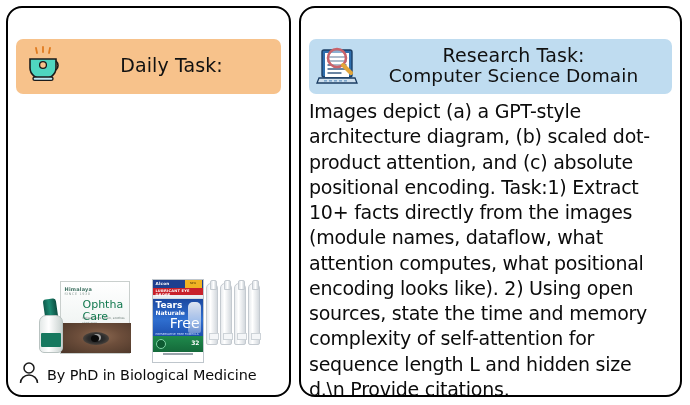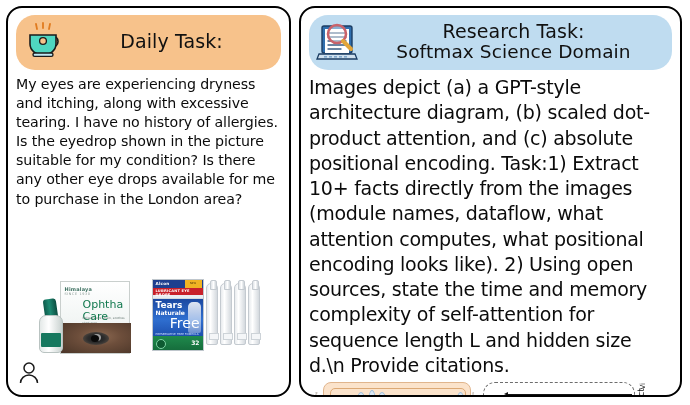--- a/index.html
+++ b/index.html
@@ -24,25 +24,26 @@
     display: flex;
     flex-direction: column;
     padding: 7px 8px 4px 8px;
     overflow: hidden;
   }
   .card-left  { width: 285px; }
   .card-right { width: 383px; }
 
   
   .header-pill {
-    border-radius: 19px;
+    border-radius: 7px;
     display: flex;
     align-items: center;
     padding: 4px 6px 5px 6px;
     min-height: 55px;
+    margin-top: 24px;
   }
   .header-pill.daily    { background: #f7c28b; }
   .header-pill.research { background: #bfdcf0; }
   .header-icon {
     width: 46px; height: 46px;
     flex: 0 0 46px;
     display: flex; align-items: center; justify-content: center;
   }
   .header-title {
     flex: 1;
@@ -141,21 +142,21 @@
   .oc-label {
     position: absolute; left: 5px; top: 34px; width: 20px; height: 14px;
     background: #17785f;
     border-radius: 1px;
   }
 
   
   .prod-b { width: 112px; height: 78px; }
   .tn-box {
     position: absolute; left: 0; top: 2px;
-    width: 52px; height: 72px;
+    width: 52px; height: 84px;
     background: #ffffff;
     border: 1px solid #bfc6cc;
     overflow: hidden;
   }
   .tn-top { height: 8px; background: #1e3f8f; position: relative; }
   .tn-alcon {
     position: absolute; left: 3px; top: 1px;
     color: #fff; font-size: 4.2px; font-weight: bold; letter-spacing: .2px;
   }
   .tn-flag {
@@ -360,21 +361,20 @@
           <path d="M33 17 a6 6 0 0 1 0 9" fill="none" stroke="#1b1b1b" stroke-width="1.6"></path>
           <ellipse cx="20" cy="21" rx="3.4" ry="3.4" fill="#f7c28b" stroke="#1b1b1b" stroke-width="1.3"></ellipse>
           <rect x="10" y="33" width="20" height="3.4" rx="1.7" fill="#bfe9f5" stroke="#1b1b1b" stroke-width="1.4"></rect>
         </svg>
       </div>
       <div class="header-title">
         <span class="l1">Daily Task:</span>
       </div>
     </div>
 
-    <div class="body-text">My eyes are experiencing dryness and itching, along with excessive tearing. I have no history of allergies. Is the eyedrop shown in the picture suitable for my condition? Is there any other eye drops available for me to purchase in the London area?</div>
 
     <div class="product-row">
 
       <div class="prod prod-a">
         <div class="oc-box">
           <div class="oc-brand">Himalaya</div>
           <div class="oc-sub">SINCE 1930</div>
           <div class="oc-name">Ophtha
 Care</div>
           <div class="oc-desc">Relieves eye strain,
@@ -421,20 +421,21 @@
 
     </div>
 
     <div class="footer">
       <span class="person-icon">
         <svg width="22" height="24" viewBox="0 0 22 24">
           <circle cx="11" cy="7" r="5" fill="none" stroke="#1b1b1b" stroke-width="1.5"></circle>
           <path d="M2.5 22 a8.5 8 0 0 1 17 0" fill="none" stroke="#1b1b1b" stroke-width="1.5"></path>
         </svg>
       </span>
+      <span class="footer-text">By PhD in Biological Medicine</span>
     </div>
   </div>
 
   <div class="card card-right">
 
     <div class="header-pill research">
       <div class="header-icon">
         <svg width="46" height="44" viewBox="0 0 46 44">
           <rect x="7" y="6" width="30" height="27" rx="2" fill="#2f6fae" stroke="#1b3d63" stroke-width="1.4"></rect>
           <rect x="10" y="9" width="24" height="24" fill="#ffffff"></rect>
@@ -452,21 +453,21 @@
               <rect x="19" y="36" width="3" height="1.6"></rect>
               <rect x="24" y="36" width="3" height="1.6"></rect>
               <rect x="29" y="36" width="3" height="1.6"></rect>
             </g>
           <circle cx="22" cy="14" r="9" fill="rgba(255,255,255,.45)" stroke="#c9636b" stroke-width="2.6"></circle>
           <path d="M28 21 l8 8" stroke="#e2a53a" stroke-width="4" stroke-linecap="round"></path>
         </svg>
       </div>
       <div class="header-title">
         <span class="l1">Research Task:</span>
-        <span class="l2">Softmax Science Domain</span>
+        <span class="l2">Computer Science Domain</span>
       </div>
     </div>
 
     <div class="body-text">Images depict (a) a GPT-style architecture diagram, (b) scaled dot-product attention, and (c) absolute positional encoding. Task:1) Extract 10+ facts directly from the images (module names, dataflow, what attention computes, what positional encoding looks like). 2) Using open sources, state the time and memory complexity of self-attention for sequence length L and hidden size d.\n   Provide citations.</div>
 
     <div class="diagram-row">
 
       <div class="diagram-left">
         <div class="arch-panel">
           <div class="arch-inner"></div>

